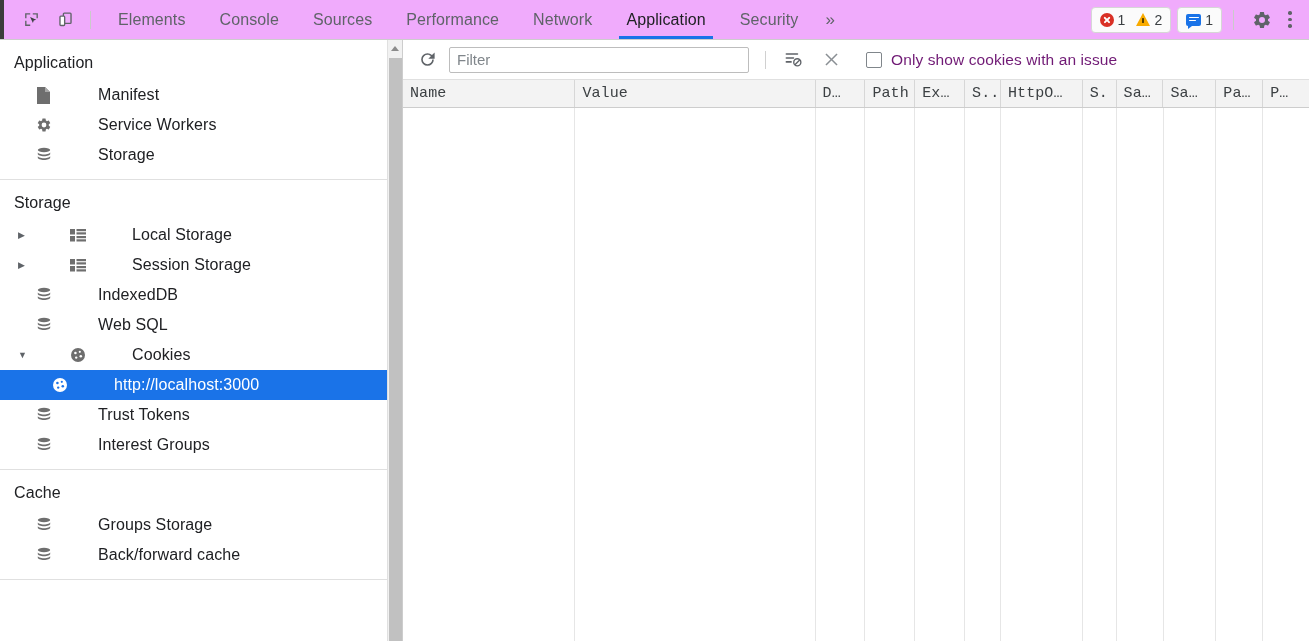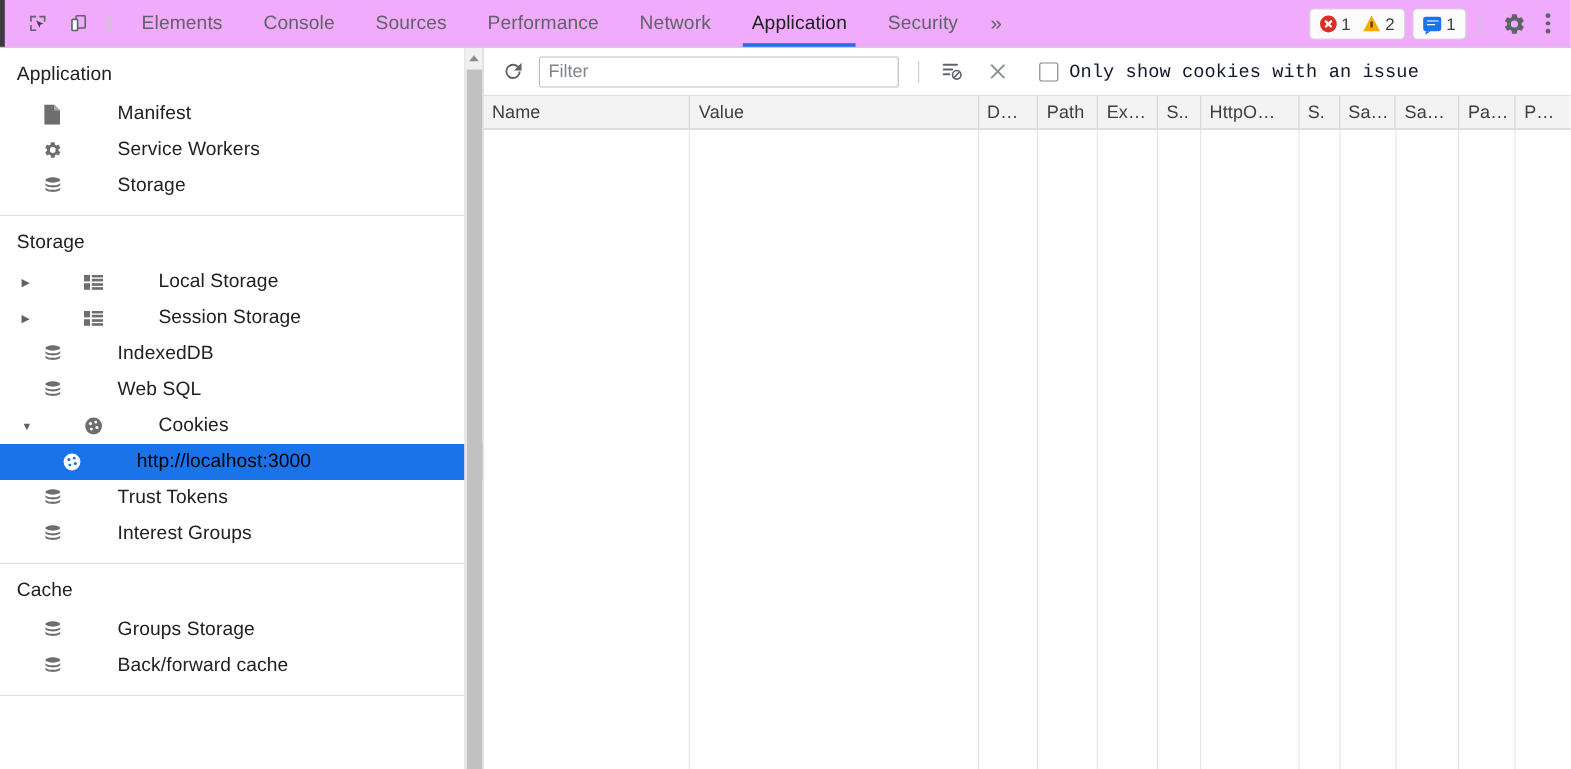--- a/index.html
+++ b/index.html
@@ -169,21 +169,21 @@
     height: 30px;
     padding-left: 14px;
     font-size: 16px; color: #202124;
     cursor: pointer;
     white-space: nowrap;
     gap: 36px;
   }
   .sb-row.indent1 { padding-left: 36px; }
   .sb-row.indent-arrow { padding-left: 18px; }
   .sb-row.child { padding-left: 52px; }
-  .sb-row.selected { background: #1a73e8; color: #000000; }
+  .sb-row.selected { background: #1a73e8; color: #ffffff; }
   .sb-arrow {
     width: 16px; min-width: 16px;
     display: flex; align-items: center; justify-content: flex-start;
     color: #5f6368; font-size: 9px;
   }
   .sb-ico {
     width: 24px; min-width: 24px;
     display: flex; align-items: center; justify-content: flex-start;
   }
   .sb-label { margin-left: 2px; letter-spacing: .1px; }
@@ -251,24 +251,24 @@
   }
   .issue-check {
     display: flex; align-items: center; gap: 9px;
     cursor: pointer; margin-left: 10px;
   }
   .cb-box {
     width: 16px; height: 16px;
     border: 1.6px solid #80868b;
     border-radius: 2px; background: #fff;
   }
-  .issue-label { font-size: 15.5px; color: #0f172a; white-space: nowrap; letter-spacing: .1px; font-family: Liberation Mono, monospace; }
+  .issue-label { font-size: 15.5px; color: #701a75; white-space: nowrap; letter-spacing: .1px; }
 
   
-  .table-wrap { flex: 1 1 auto; position: relative; overflow: hidden; }
+  .table-wrap { flex: 1 1 auto; position: relative; overflow: hidden; font-family: Liberation Mono, monospace; }
   .tbl-head {
     display: flex; height: 28px;
     background: #f3f3f3;
     border-bottom: 1px solid #cdcdcd;
   }
   .th {
     display: flex; align-items: center;
     padding-left: 7px;
     font-size: 15px; color: #3c4043;
     border-right: 1px solid #d7d7d7;

